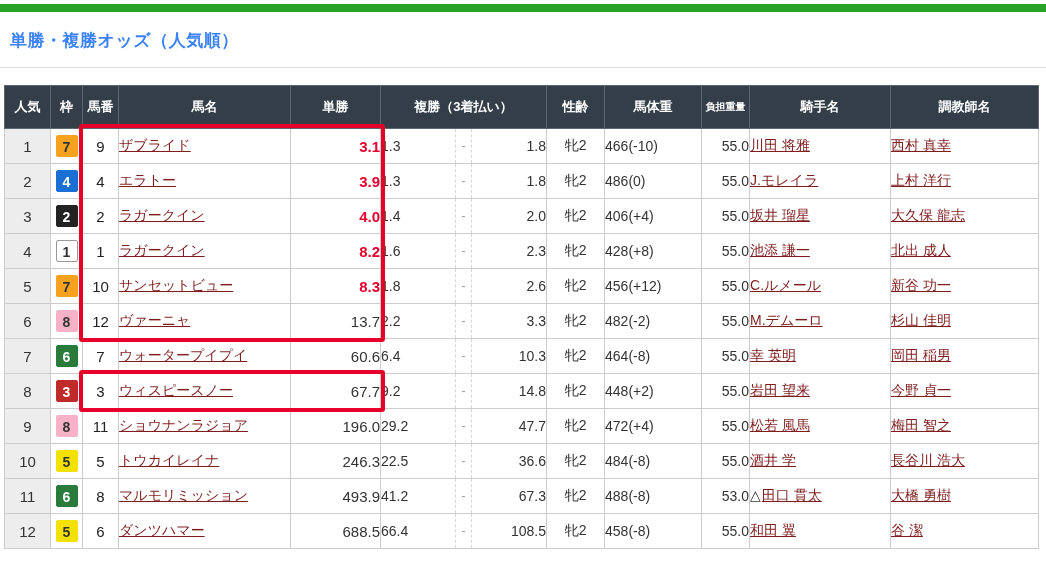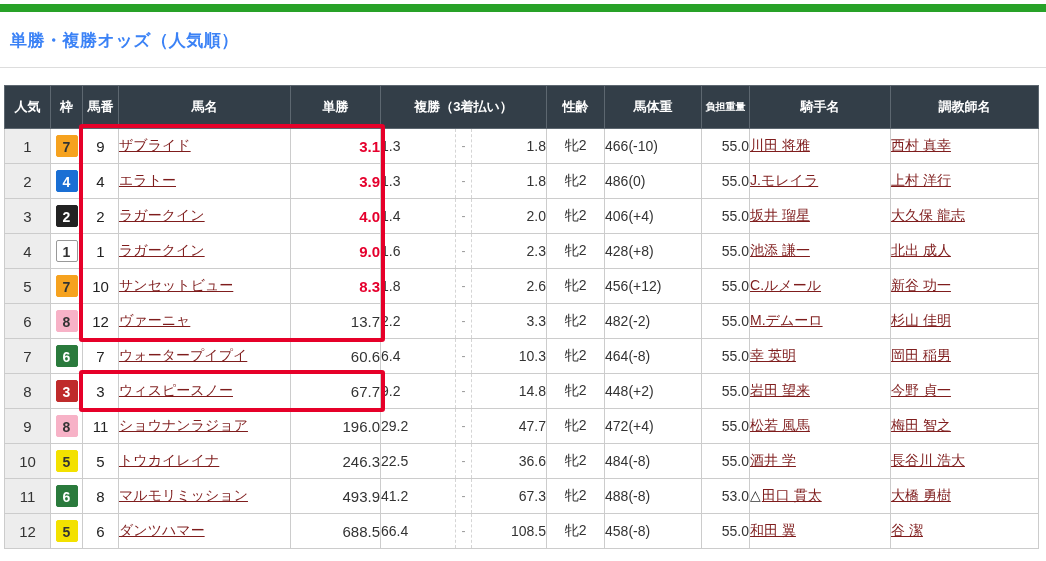--- a/index.html
+++ b/index.html
@@ -131,21 +131,21 @@
         <td class="c-weight">406(+4)</td>
         <td class="c-carried">55.0</td>
         <td class="c-jockey"><a class="lnk">坂井 瑠星</a></td>
         <td class="c-trainer"><a class="lnk">大久保 龍志</a></td>
       </tr>
       <tr>
         <td class="c-rank">4</td>
         <td class="c-frame"><span class="waku" style="background: rgb(255, 255, 255); color: rgb(51, 51, 51); border: 1px solid rgb(153, 153, 153);">1</span></td>
         <td class="c-num">1</td>
         <td class="c-name"><a class="lnk">ラガークイン</a></td>
-        <td class="c-win hot">9.0</td>
+        <td class="c-win hot">8.2</td>
         <td class="c-pl1">1.6</td>
         <td class="c-dash">-</td>
         <td class="c-pl2">2.3</td>
         <td class="c-sex">牝2</td>
         <td class="c-weight">428(+8)</td>
         <td class="c-carried">55.0</td>
         <td class="c-jockey"><a class="lnk">池添 謙一</a></td>
         <td class="c-trainer"><a class="lnk">北出 成人</a></td>
       </tr>
       <tr>

